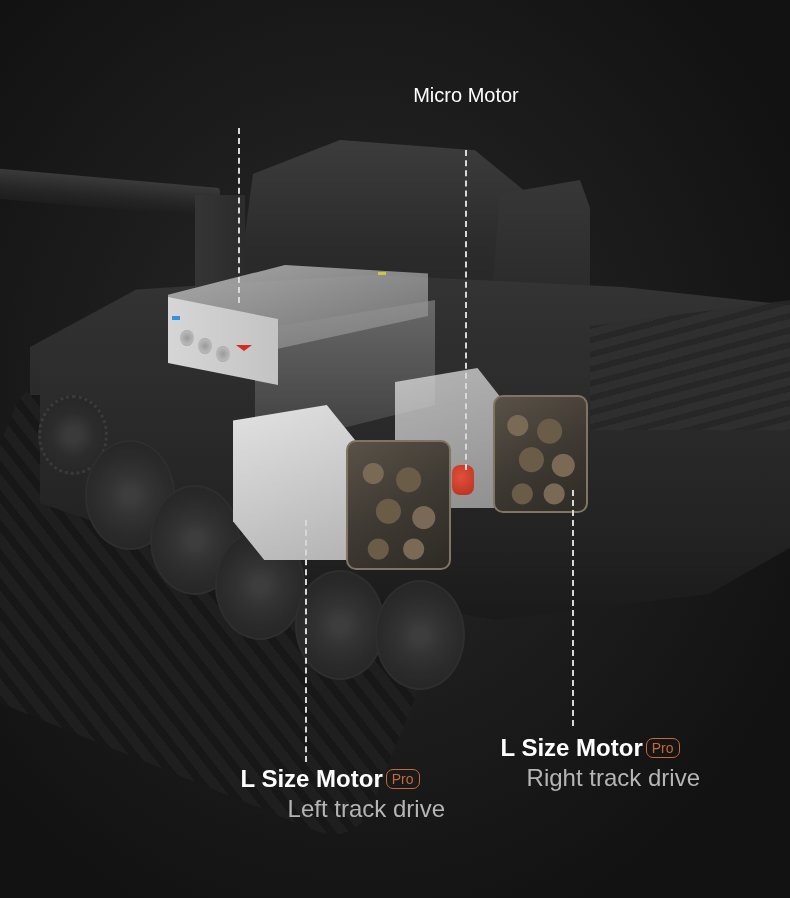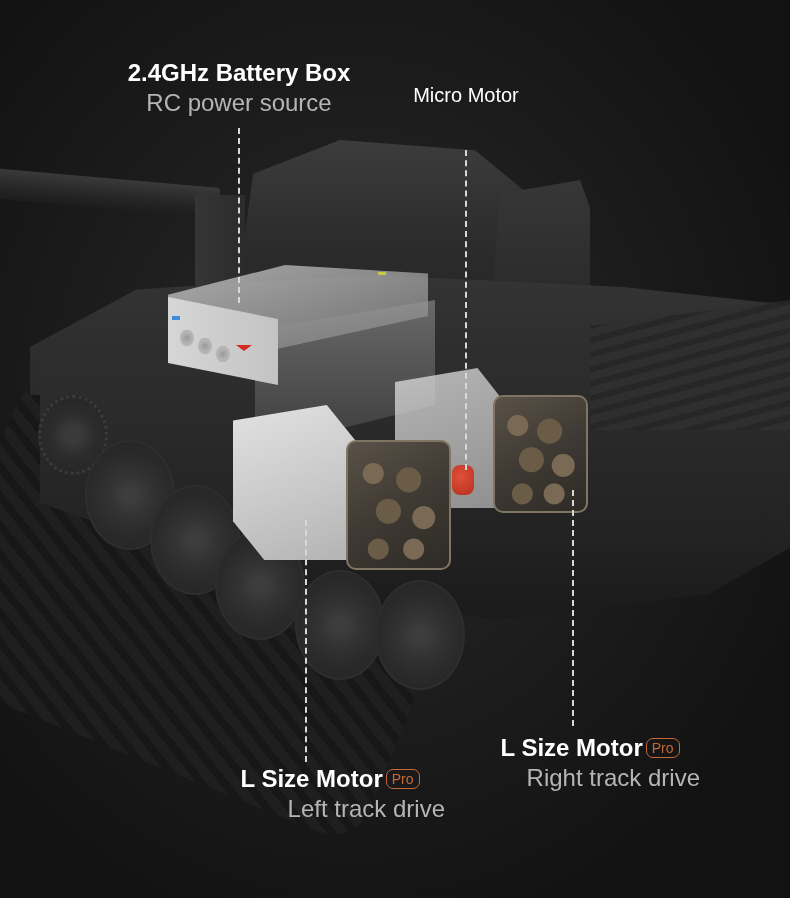--- a/index.html
+++ b/index.html
@@ -105,24 +105,20 @@
   <div class="shape motor-face motor-right-face"></div>
   <div class="shape red-pin"></div>
   <div class="shape motor-body motor-left-body"></div>
   <div class="shape motor-face motor-left-face"></div>
 
   <div class="dash" style="left:238px;top:128px;height:175px;"></div>
   <div class="dash" style="left:465px;top:150px;height:320px;"></div>
   <div class="dash" style="left:305px;top:520px;height:242px;"></div>
   <div class="dash" style="left:572px;top:490px;height:236px;"></div>
 
-  <div class="label" style="left:108px;top:58px;width:262px;">
-    <div class="title">2.4GHz Battery Box</div>
-    <div class="sub">RC power source</div>
-  </div>
 
   <div class="label" style="left:380px;top:80px;width:172px;">
     <div class="title-reg">Micro Motor</div>
   </div>
 
   <div class="label" style="left:215px;top:764px;width:230px;">
     <div class="title">
       <span>L Size Motor</span><span class="pro">Pro</span>
     </div>
     <div class="sub" style="text-align:right;padding-left:8px;">Left track drive</div>

